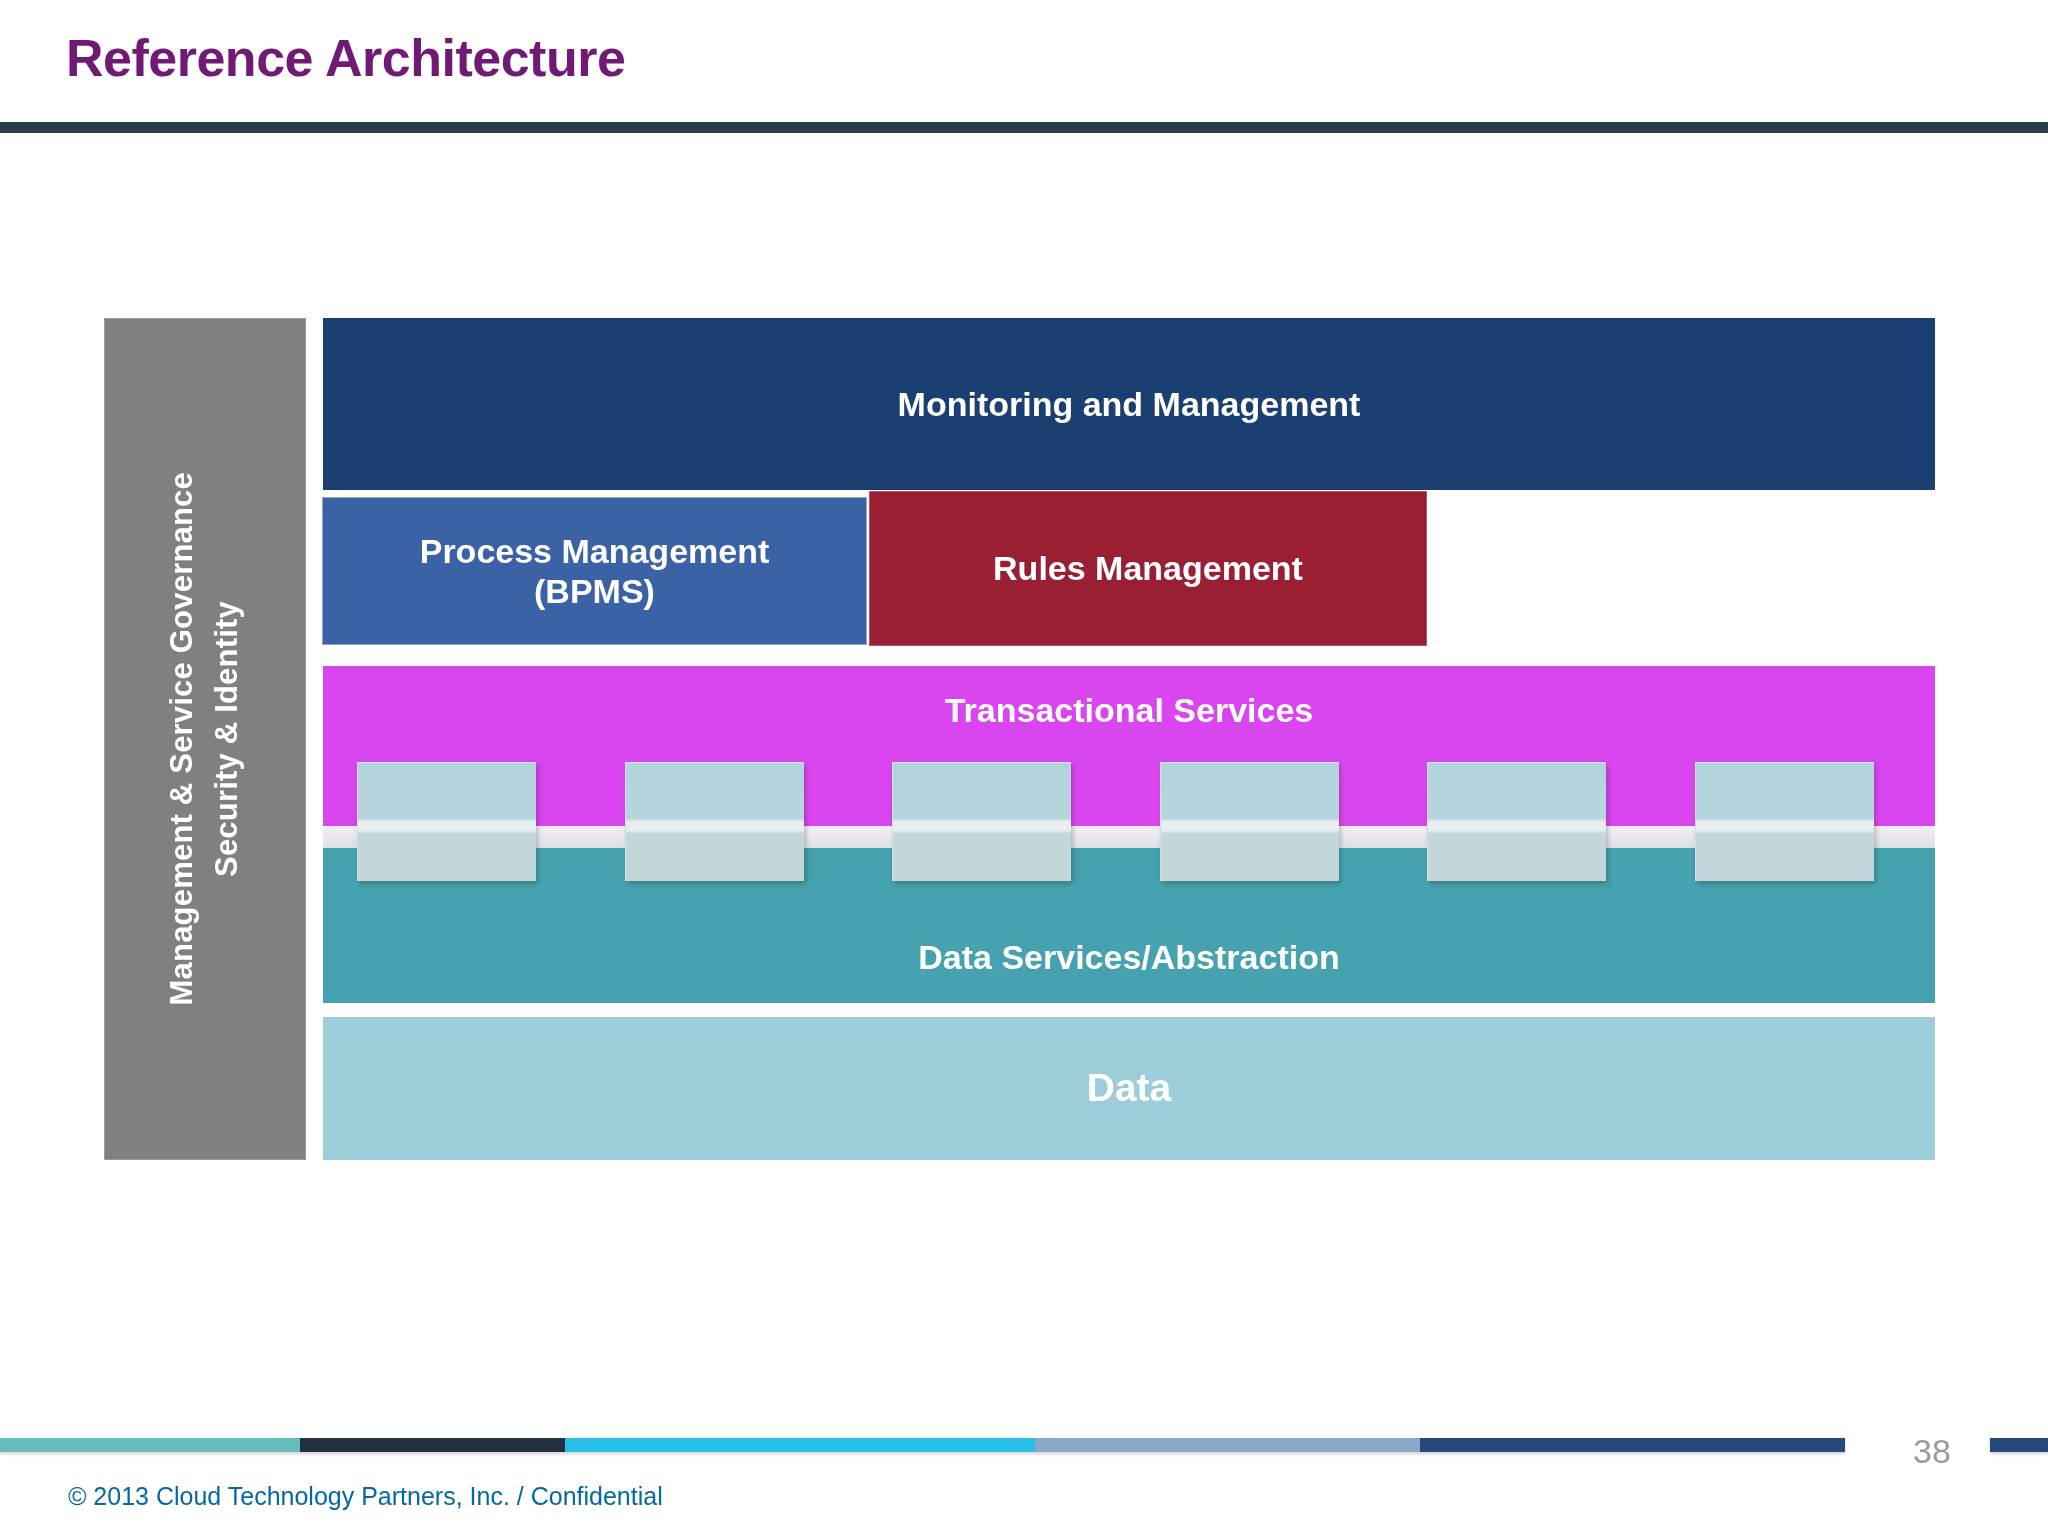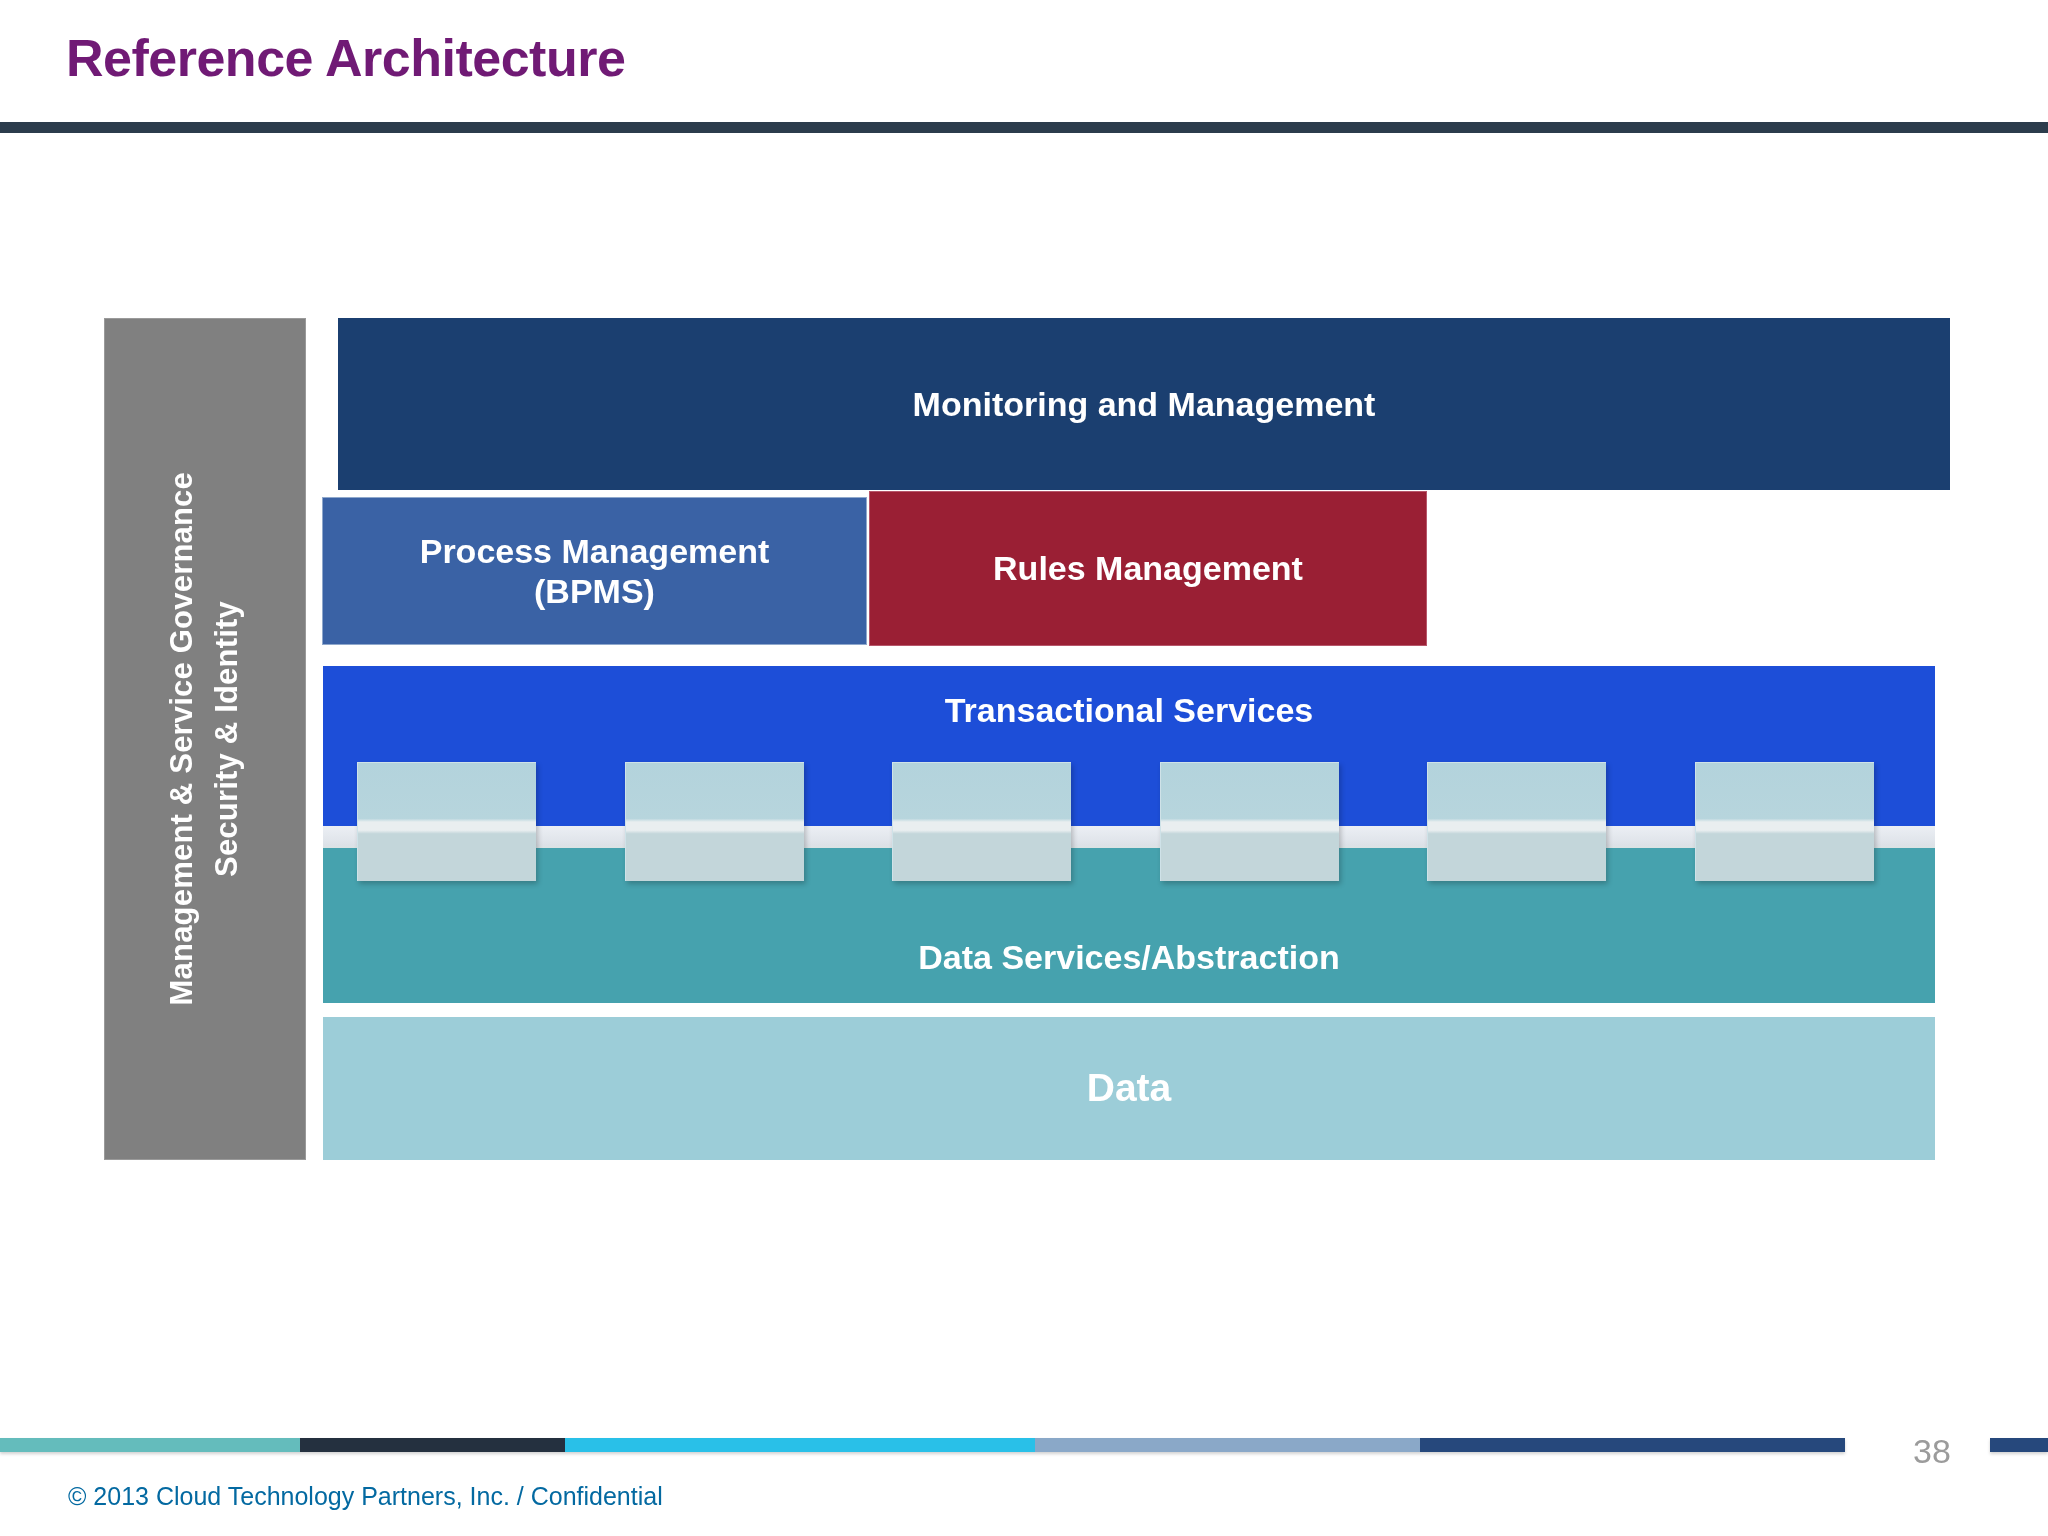--- a/index.html
+++ b/index.html
@@ -78,21 +78,21 @@
     font-weight: bold;
     color: #ffffff;
     letter-spacing: 0.2px;
     white-space: nowrap;
   }
   #gov-line-1 { margin-right: 4px; }
   #gov-line-2 { margin-left: 4px; }
 
   
   #blk-monitoring {
-    left: 338px;
+    left: 323px;
     top: 318px;
     width: 1612px;
     height: 172px;
     background: #1b3f70;
     font-size: 34px;
   }
 
   
   #blk-process {
     left: 322px;
@@ -122,21 +122,21 @@
     border: 1px solid #9dbdd9;
     font-size: 34px;
   }
 
   
   #blk-transactional {
     left: 323px;
     top: 666px;
     width: 1612px;
     height: 180px;
-    background: #1d4ed8;
+    background: #d946ef;
     font-size: 34px;
     align-items: flex-start;
     padding-top: 24px;
   }
 
   
   #blk-dataservices {
     left: 323px;
     top: 846px;
     width: 1612px;

